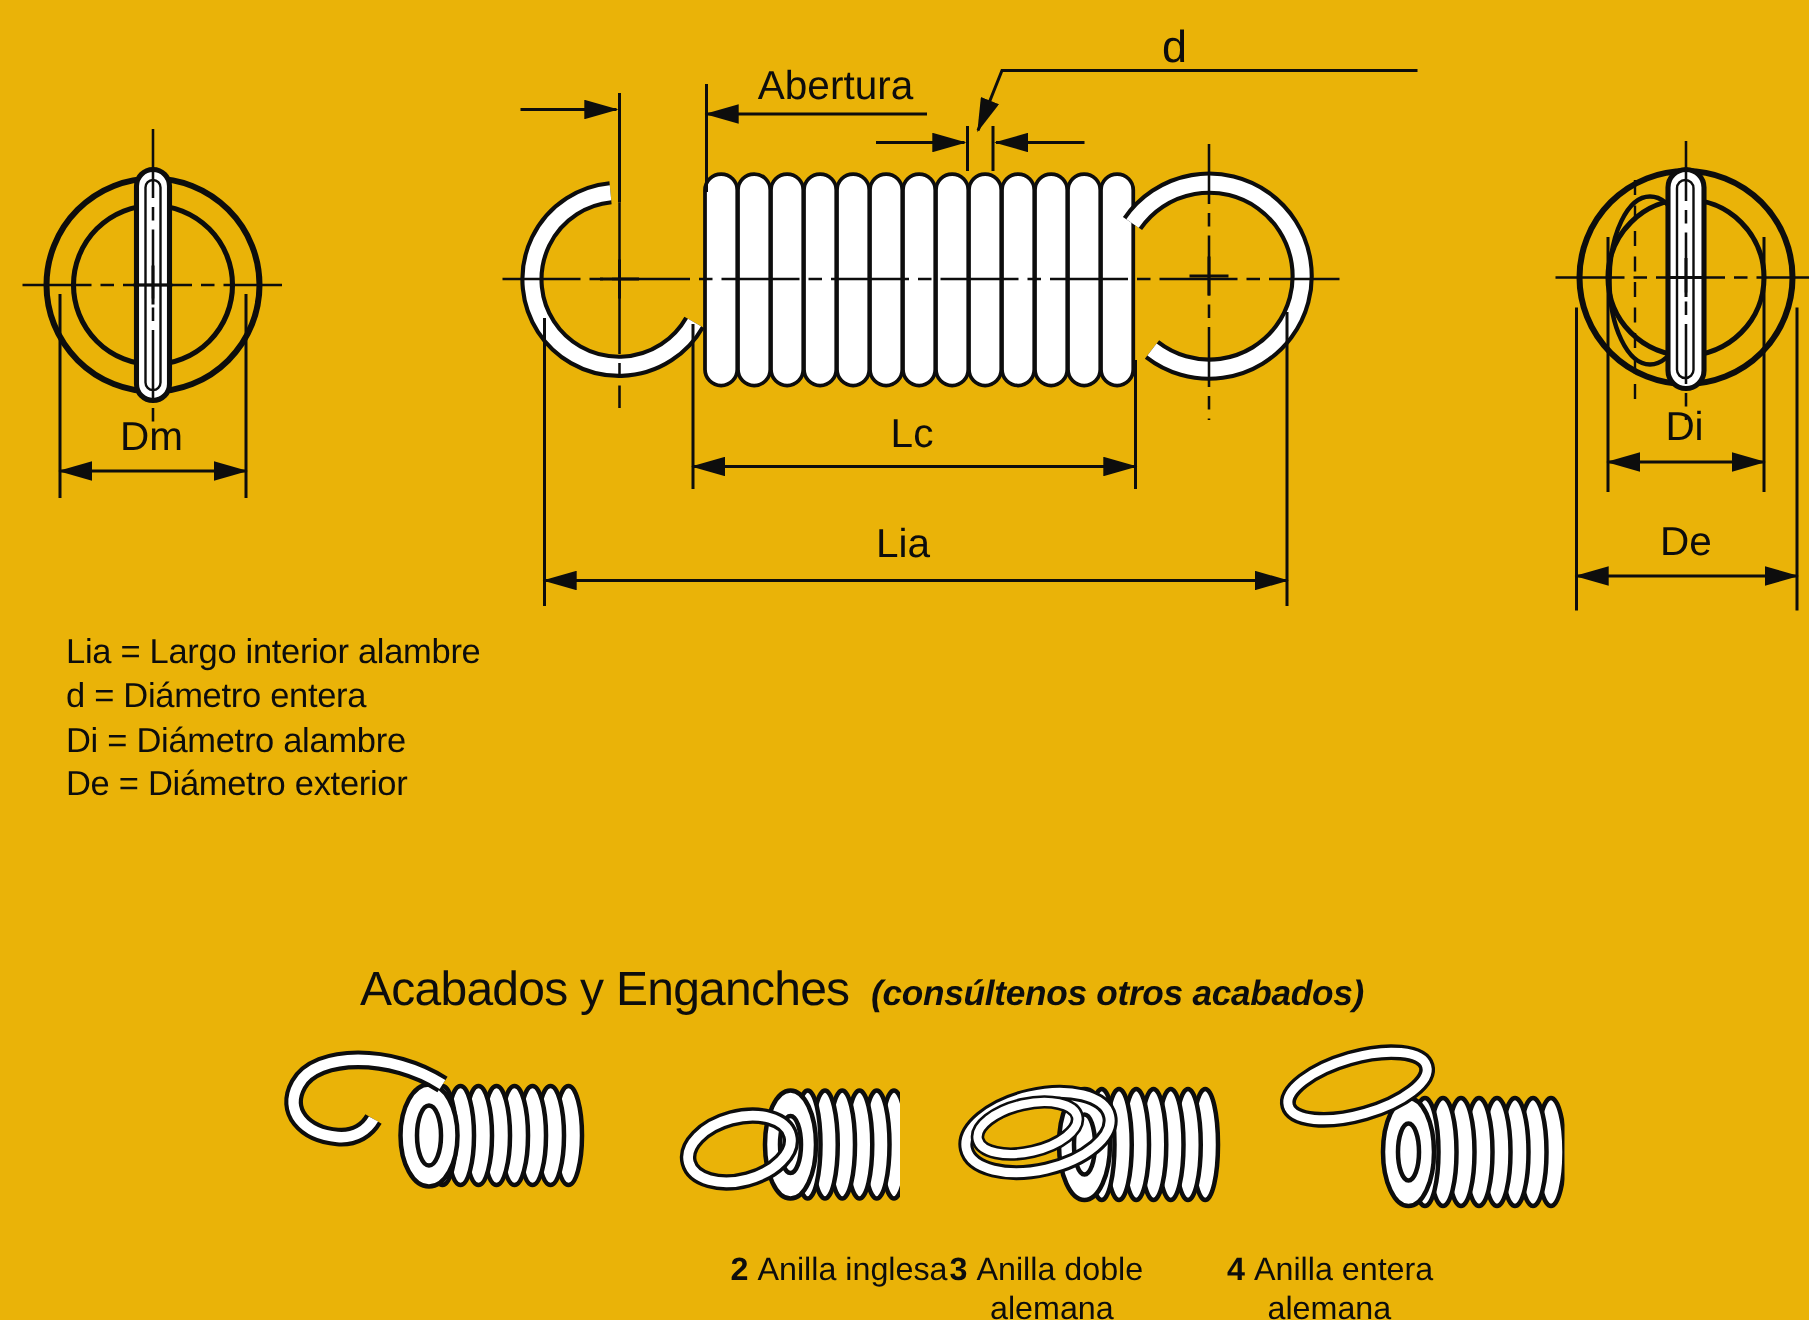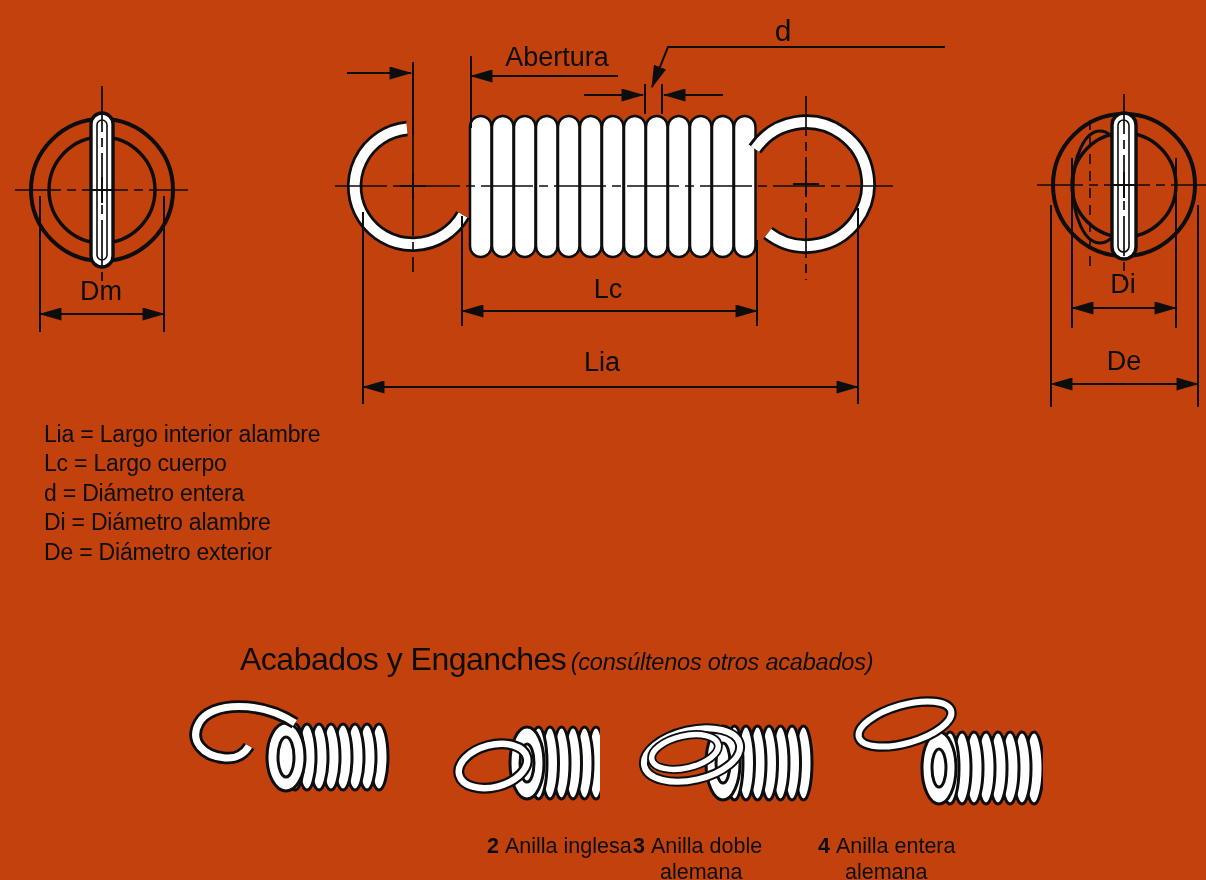--- a/index.html
+++ b/index.html
@@ -1,24 +1,24 @@
 <!DOCTYPE html>
 <html><head>
 <meta charset="utf-8">
 <style>
   * { margin:0; padding:0; box-sizing:border-box; }
   html,body { width:1206px; height:880px; background:#ffffff; overflow:hidden;
               font-family:"Liberation Sans", sans-serif; color:#0d0d0d; }
-  #page { position:relative; width:1206px; height:880px; background:#c2410c; }
+  #page { position:relative; width:1206px; height:880px; background:#eab308; }
   svg text { font-family:"Liberation Sans", sans-serif; fill:#0d0d0d; }
   .abs { position:absolute; }
   #legend { left:44px; top:420px; font-size:23px; line-height:29.4px; letter-spacing:-0.2px; }
   #section-head { left:240px; top:641px; white-space:nowrap; }
   #section-head .t1 { font-size:32px; font-weight:normal; letter-spacing:-0.5px; }
-  #section-head .t2 { font-size:23.5px; font-style:italic; letter-spacing:-0.2px; }
+  #section-head .t2 { font-size:23.5px; font-style:italic; margin-left:10px; letter-spacing:-0.2px;font-weight:bold; }
   .caption { font-size:21.5px; line-height:26px; white-space:nowrap; }
   .caption b { font-weight:bold; margin-right:6px; }
   .caption .l2 { display:block; margin-left:27px; }
   .figsvg { position:absolute; }
 </style>
 </head>
 <body>
 
 <div id="page">
 
@@ -120,21 +120,20 @@
     <text x="783" y="41" font-size="30" text-anchor="middle">d</text>
     <text x="101" y="300" font-size="27" text-anchor="middle">Dm</text>
     <text x="608" y="298" font-size="27" text-anchor="middle">Lc</text>
     <text x="602" y="371" font-size="27" text-anchor="middle">Lia</text>
     <text x="1123" y="293" font-size="27" text-anchor="middle">Di</text>
     <text x="1124" y="370" font-size="27" text-anchor="middle">De</text>
   </svg>
 
   <div id="legend" class="abs">
     <div>Lia = Largo interior alambre</div>
-    <div>Lc = Largo cuerpo</div>
     <div>d = Diámetro entera</div>
     <div>Di = Diámetro alambre</div>
     <div>De = Diámetro exterior</div>
   </div>
 
   <div id="section-head" class="abs">
     <span class="t1">Acabados y Enganches</span>
     <span class="t2">(consúltenos otros acabados)</span>
   </div>
 

